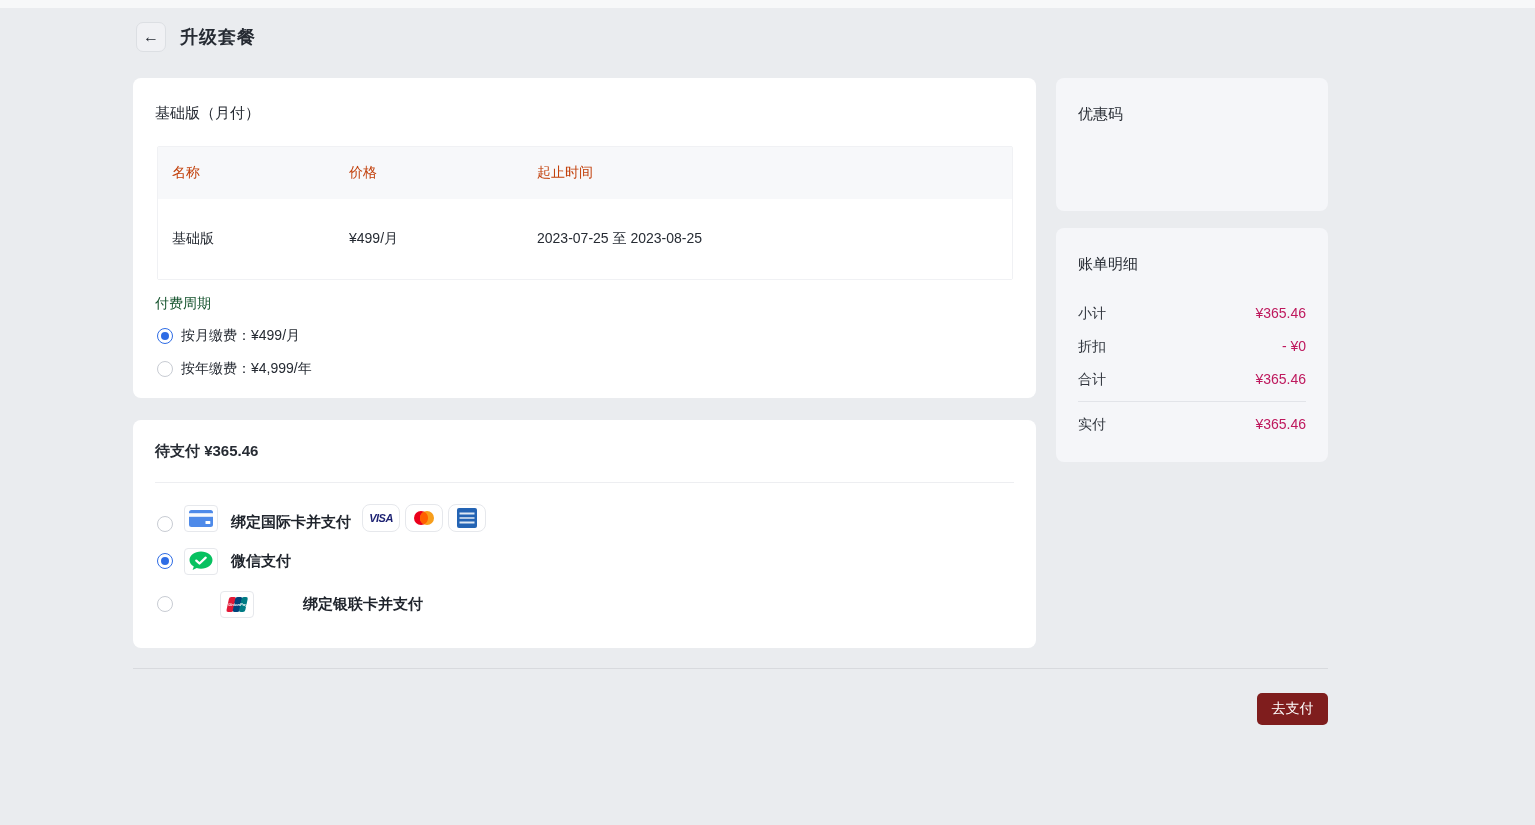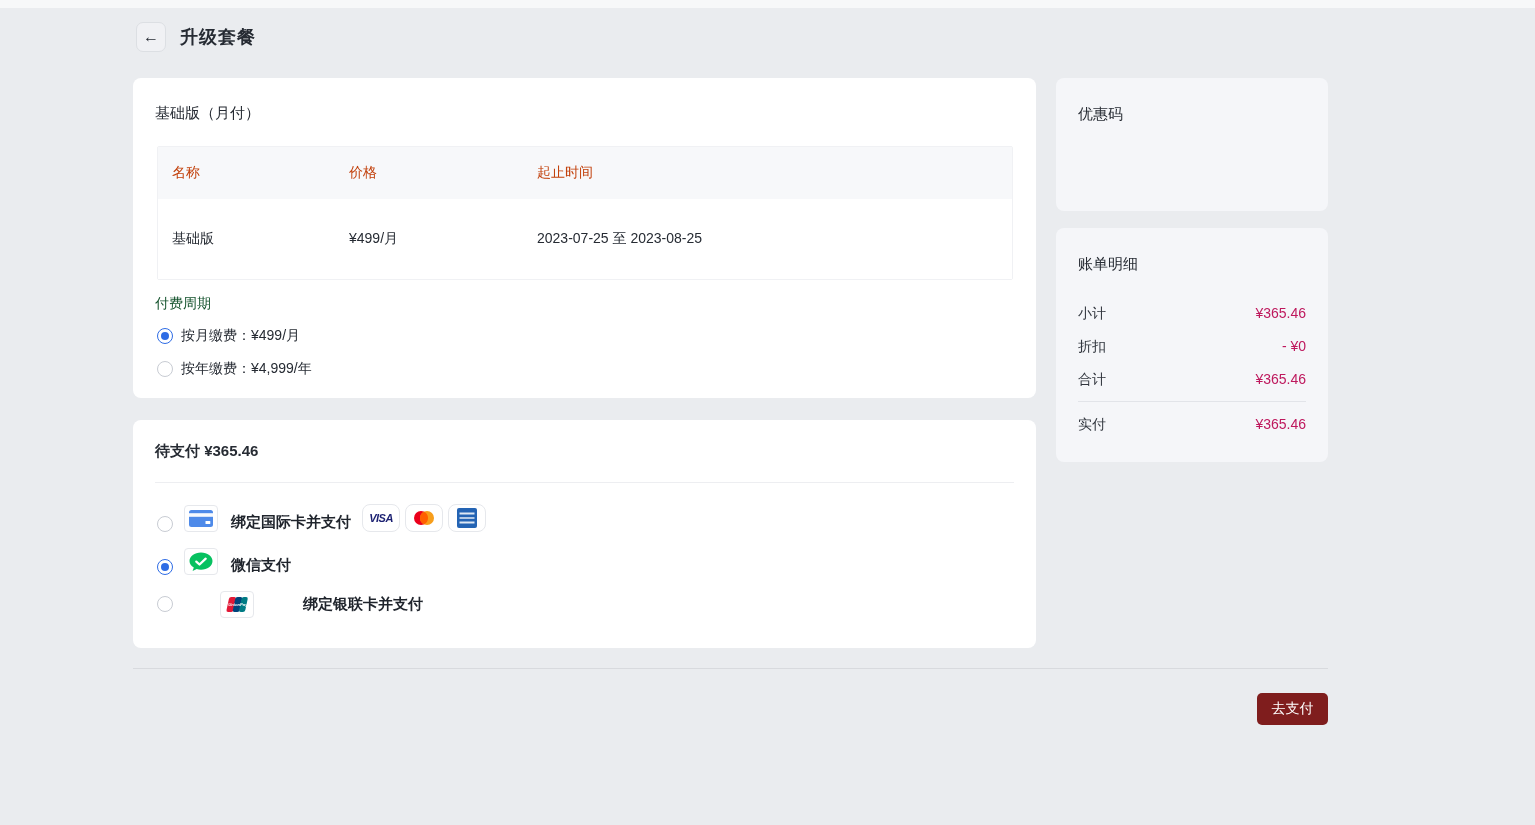--- a/index.html
+++ b/index.html
@@ -166,21 +166,21 @@
         <svg width="20" height="20" viewBox="0 0 20 20">
           <rect width="20" height="20" rx="2" fill="#2464b4"></rect>
           <rect x="2.5" y="4.5" width="15" height="2" fill="#ffffff" opacity="0.85"></rect>
           <rect x="2.5" y="9" width="15" height="2" fill="#ffffff" opacity="0.65"></rect>
           <rect x="2.5" y="13.5" width="15" height="2" fill="#ffffff" opacity="0.85"></rect>
         </svg>
       </span>
     </span>
   </div>
 
-  <div class="pm-row" style="top:127px;align-items:flex-end;">
+  <div class="pm-row" style="top:127px;">
     <span class="radio sel"></span>
     <span class="icon-box">
       <svg width="24" height="20" viewBox="0 0 24 20">
         <path d="M12 0.5 C5.6 0.5 0.5 4.3 0.5 9 c0 2.7 1.7 5.1 4.3 6.6 L3.6 19 l4.1 -1.9 c1.3 0.4 2.8 0.6 4.3 0.6 6.4 0 11.5 -3.8 11.5 -8.7 C23.5 4.3 18.4 0.5 12 0.5 z" fill="#07C160"></path>
         <path d="M7.3 9.6 l3.2 2.9 6.2 -5.8" stroke="#ffffff" stroke-width="2.3" fill="none" stroke-linecap="round" stroke-linejoin="round"></path>
       </svg>
     </span>
     <span class="pm-label">微信支付</span>
   </div>
 

